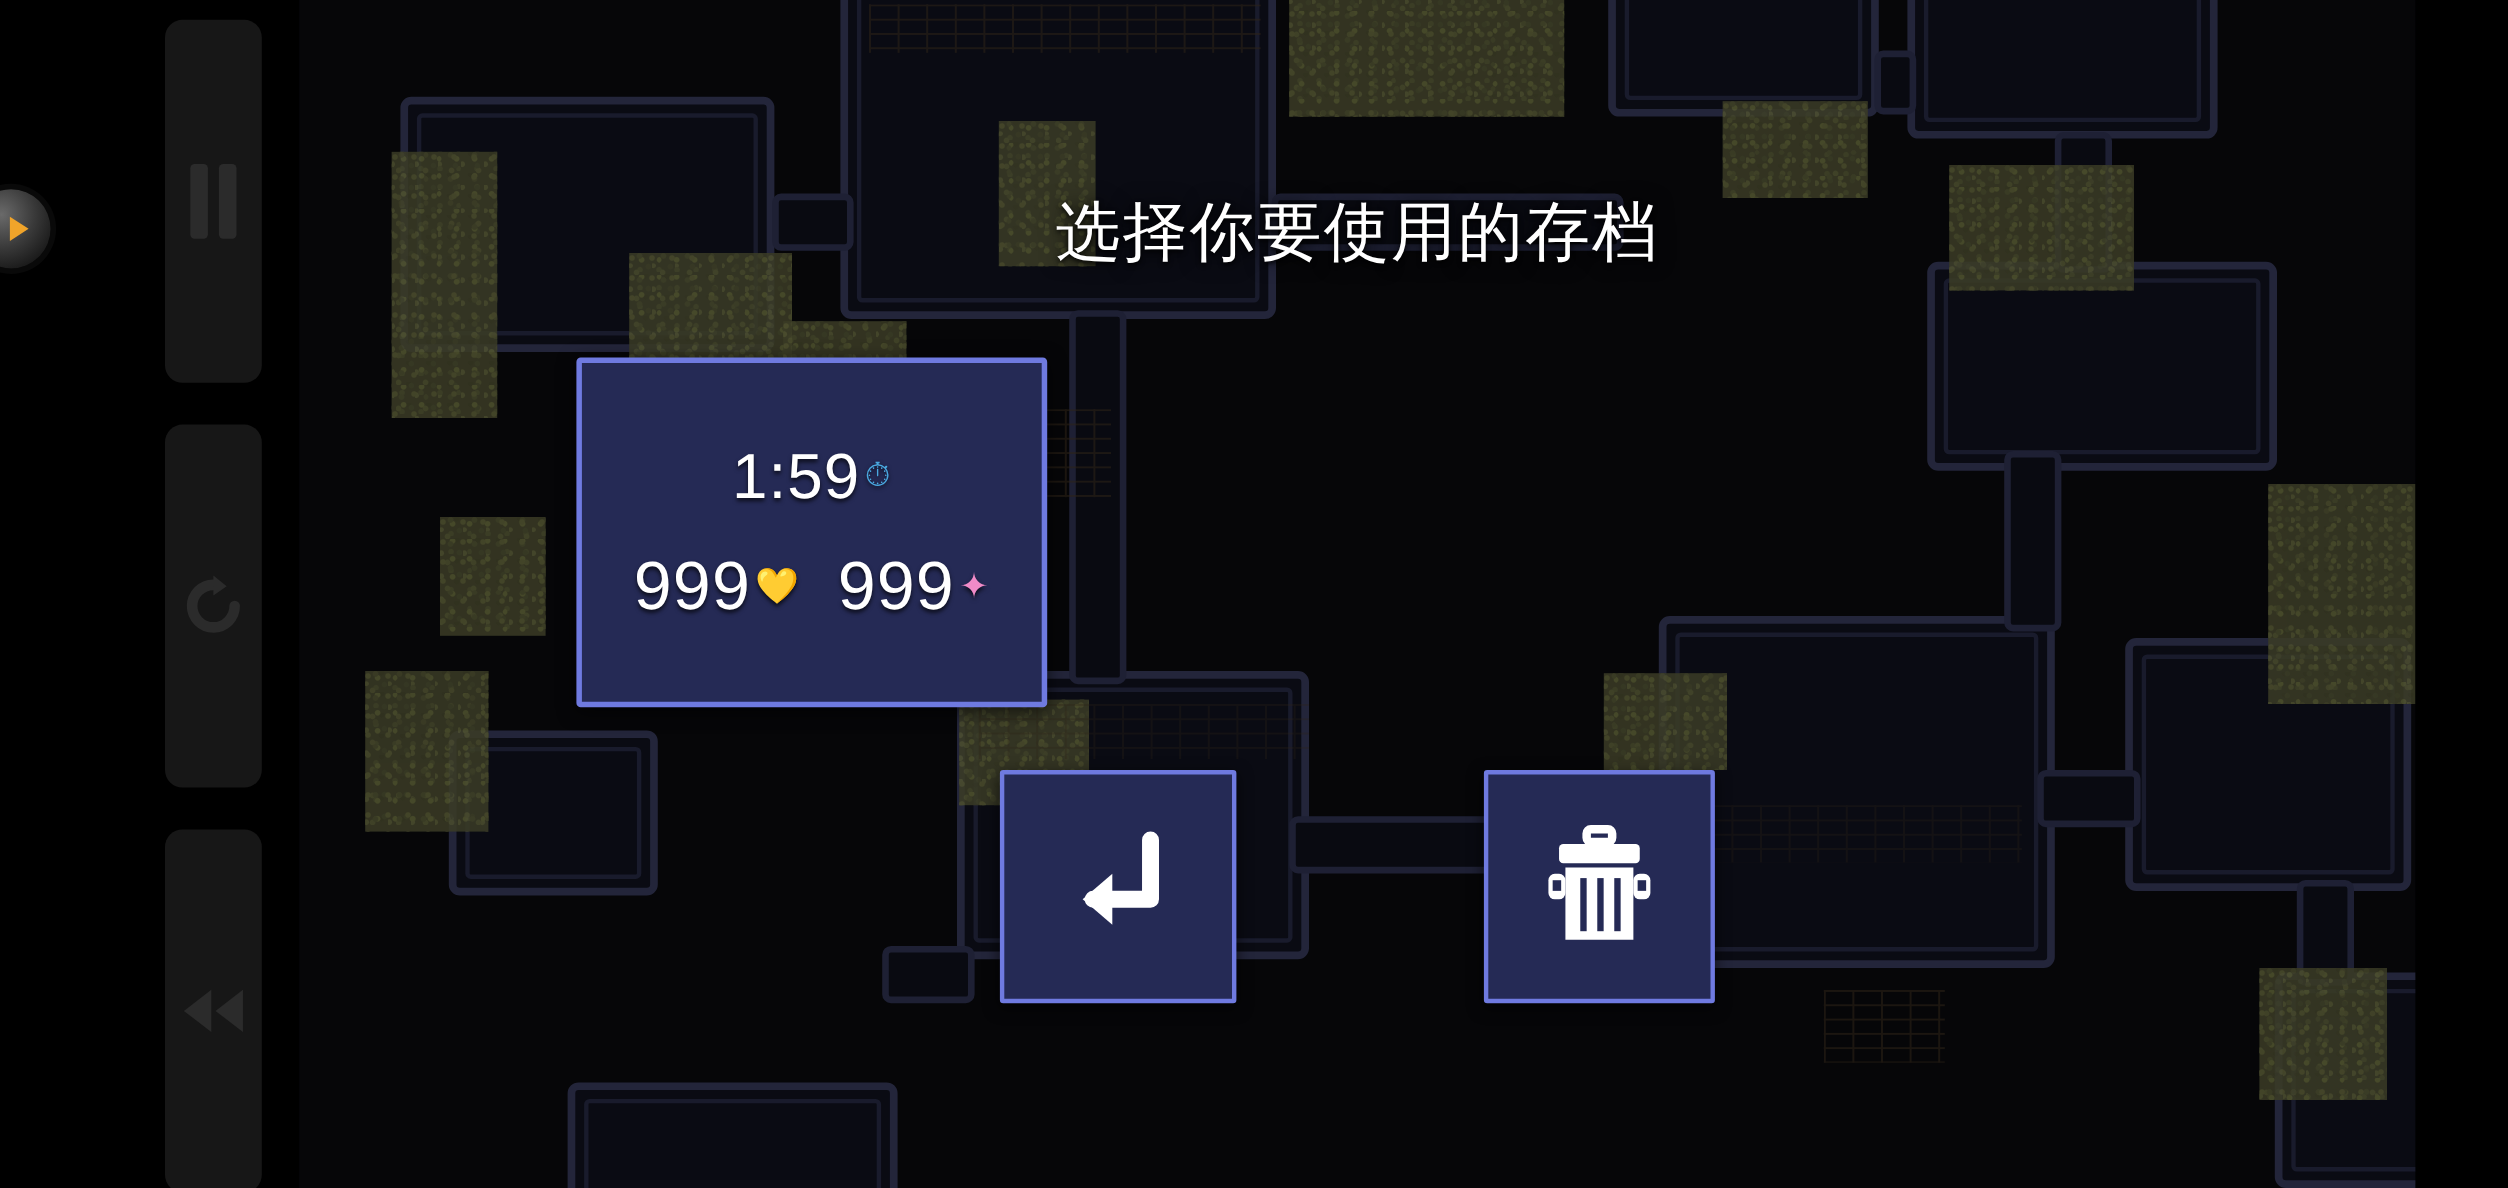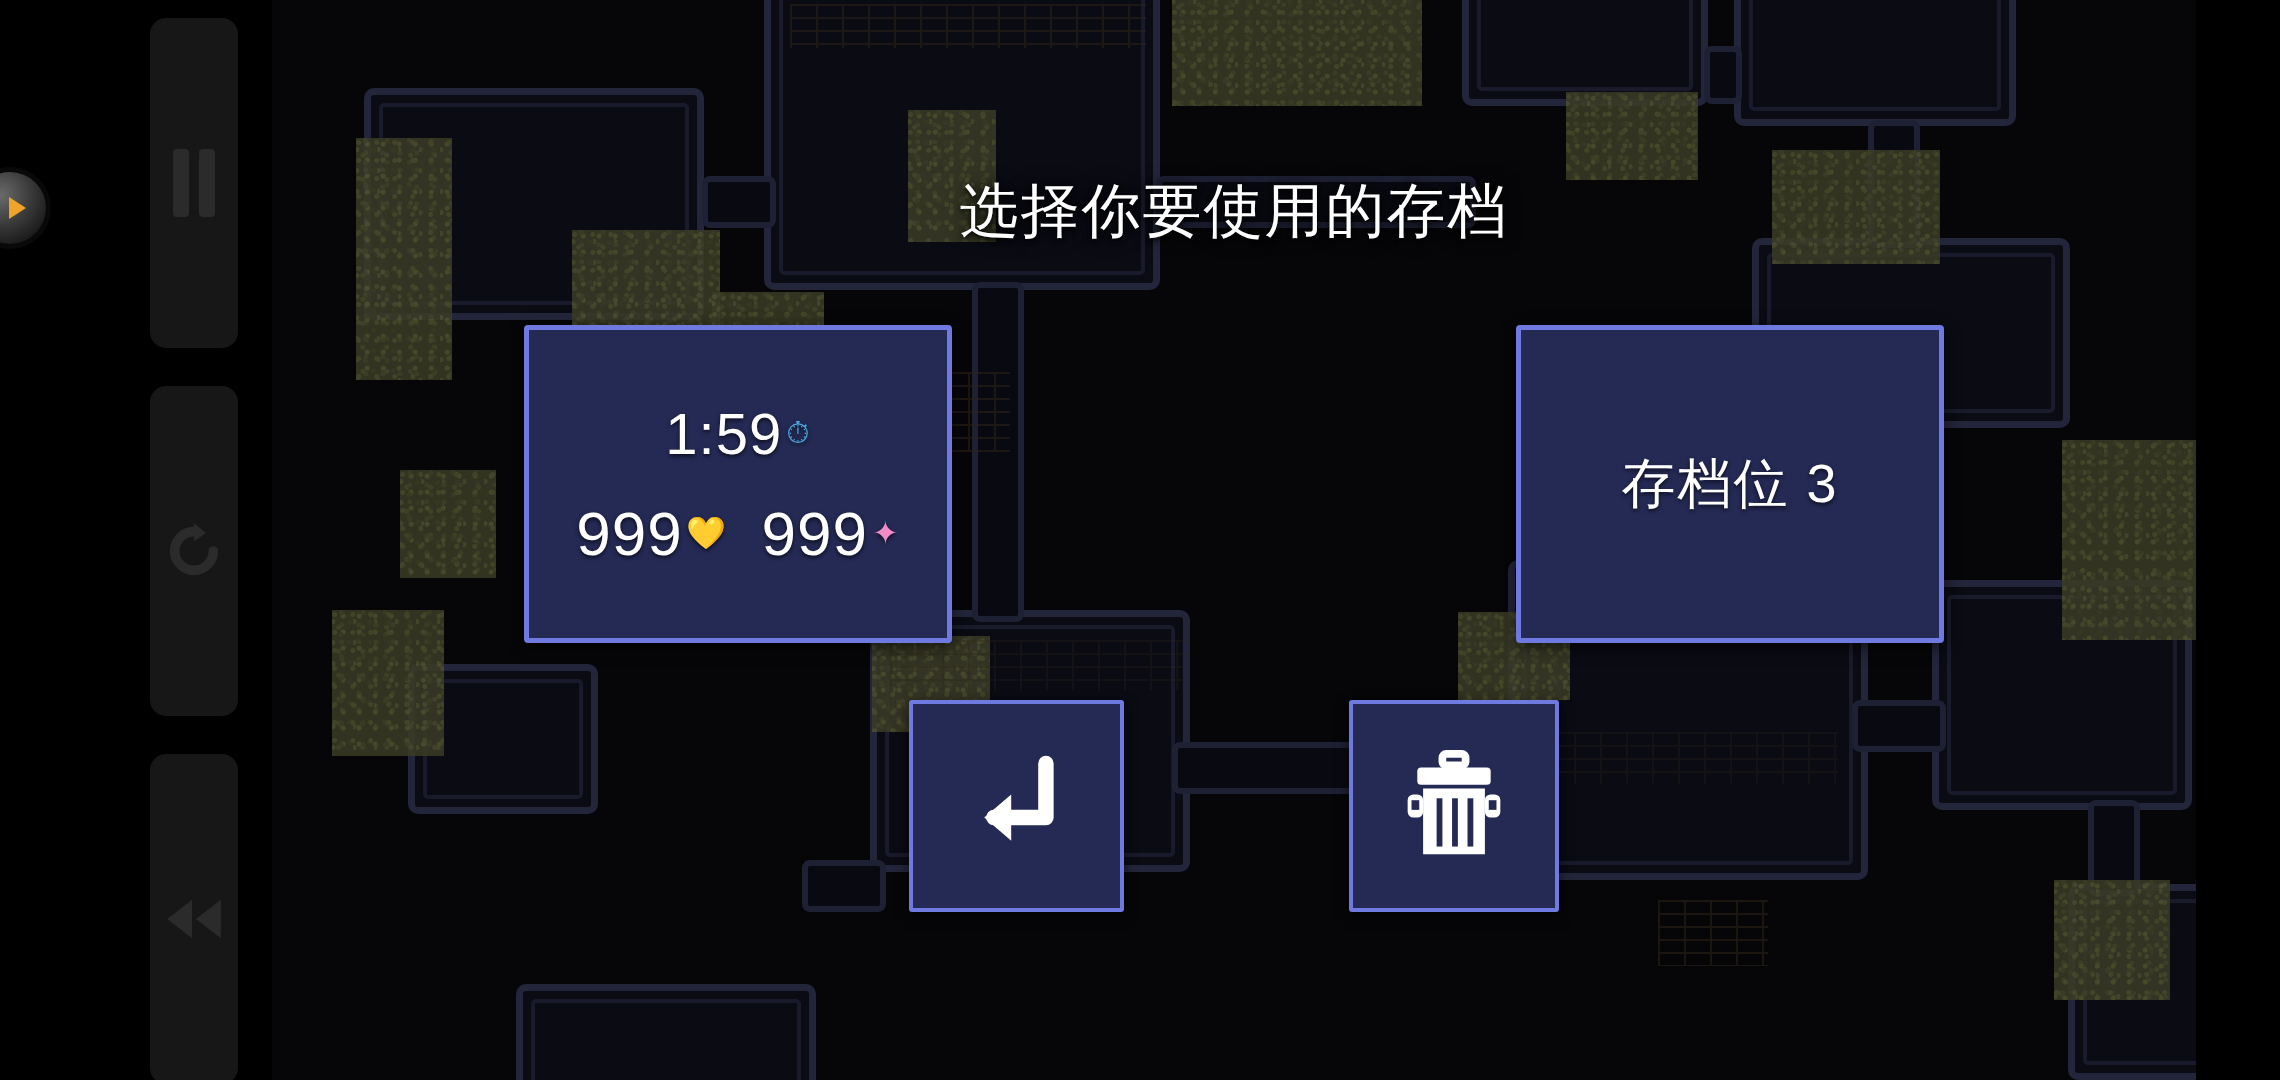--- a/index.html
+++ b/index.html
@@ -322,23 +322,20 @@
               </span>
               <span class="res-group">
                 <span>999</span>
                 <span class="stat-icon icon-sparkle" style="color:#f08bc8;">✦</span>
               </span>
             </div>
           </div>
         </div>
 
 
-        <div class="slot-card">
-          <span class="slot-label">存档位 3</span>
-        </div>
       </div>
 
       <div id="action-row">
 
         <div class="action-btn" id="btn-confirm">
           <svg class="action-glyph" width="118" height="108" viewBox="0 0 60 56">
             <path d="M45 6 L45 34 L18 34" fill="none" stroke="#ffffff" stroke-width="8" stroke-linecap="round" stroke-linejoin="round"></path>
             <path d="M27 22 L13 34 L27 46 Z" fill="#ffffff"></path>
           </svg>
         </div>

